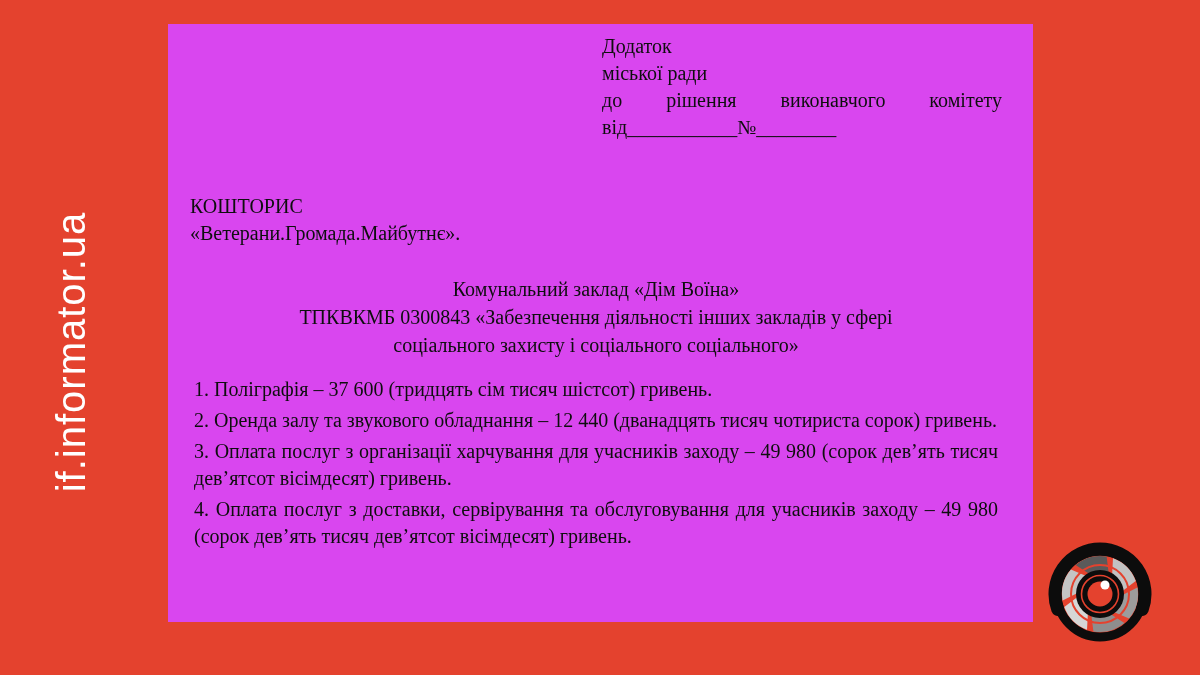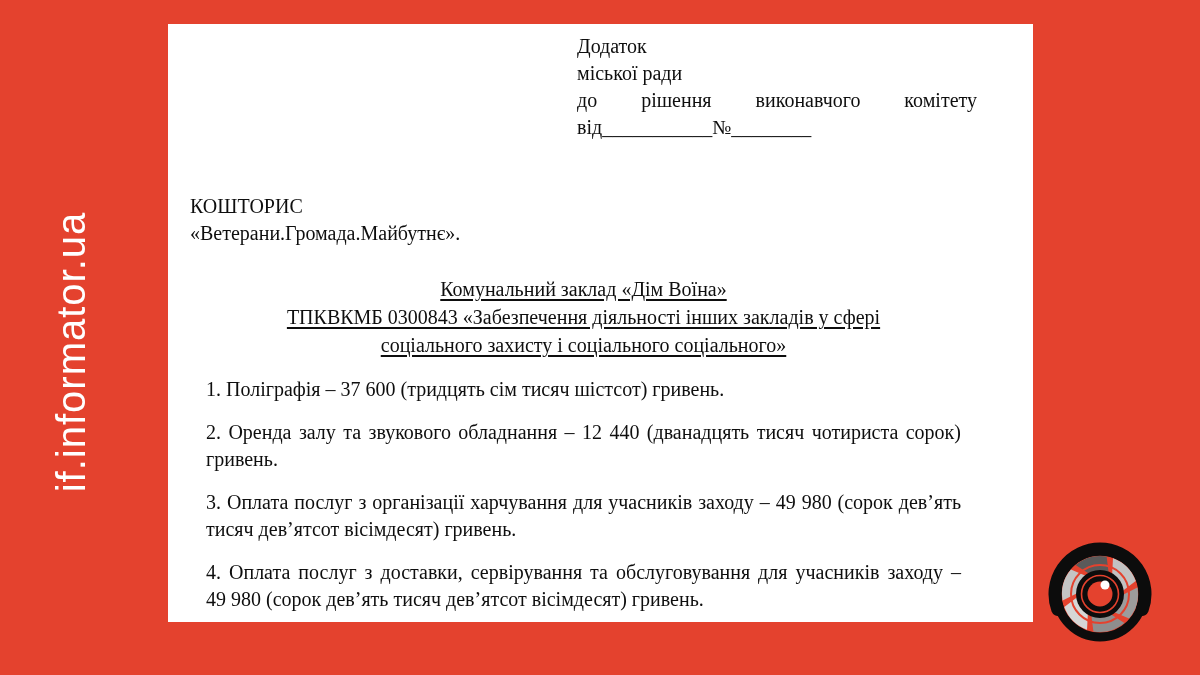--- a/index.html
+++ b/index.html
@@ -30,23 +30,23 @@
     letter-spacing: 1px;
   }
 
   
   .document {
     position: absolute;
     left: 168px;
     top: 24px;
     width: 865px;
     height: 598px;
-    background: #ffffff;
+    background: #d946ef;
     box-sizing: border-box;
-    padding: 9px 56px 0 22px;
+    padding: 9px 31px 0 22px;
     color: #0e0e0e;
     font-size: 20px;
     line-height: 27px;
   }
 
   .header-block {
     width: 400px;
     margin-left: auto;
   }
   .header-line { text-align: left; }
@@ -60,27 +60,26 @@
     text-align: left;
     font-family: Liberation Serif, serif;
   }
 
   .program-block {
     margin-top: 28px;
     text-align: center;
     line-height: 28px;
   }
   .program-block .program-line {
-    text-decoration: underline;
     text-underline-offset: 3px;
   }
 
   .items-block { margin-top: 17px; }
   .expense-item {
-    margin: 16px;
+    margin: 4px;
     text-align: justify;
   }
 
   
   .logo {
     position: absolute;
     left: 1048px;
     top: 542px;
     width: 104px;
     height: 104px;

